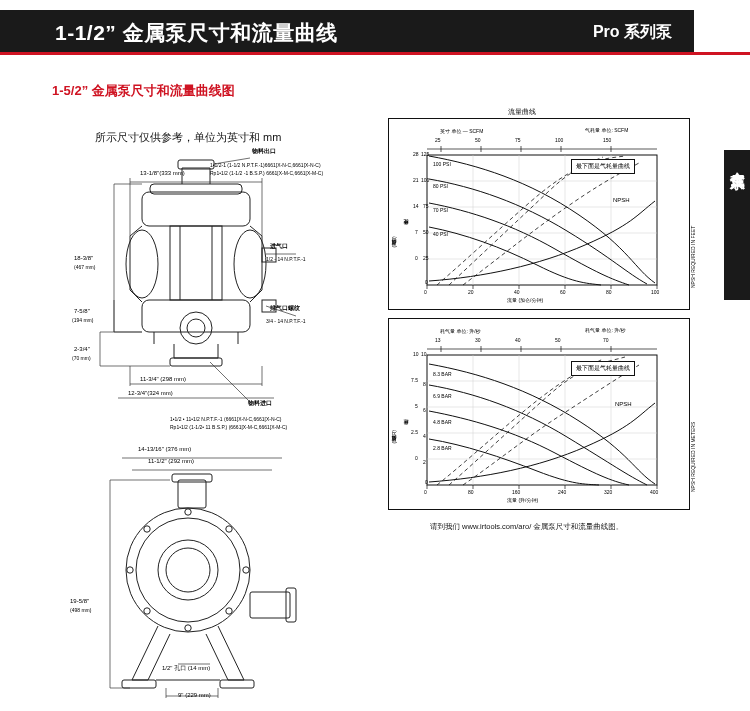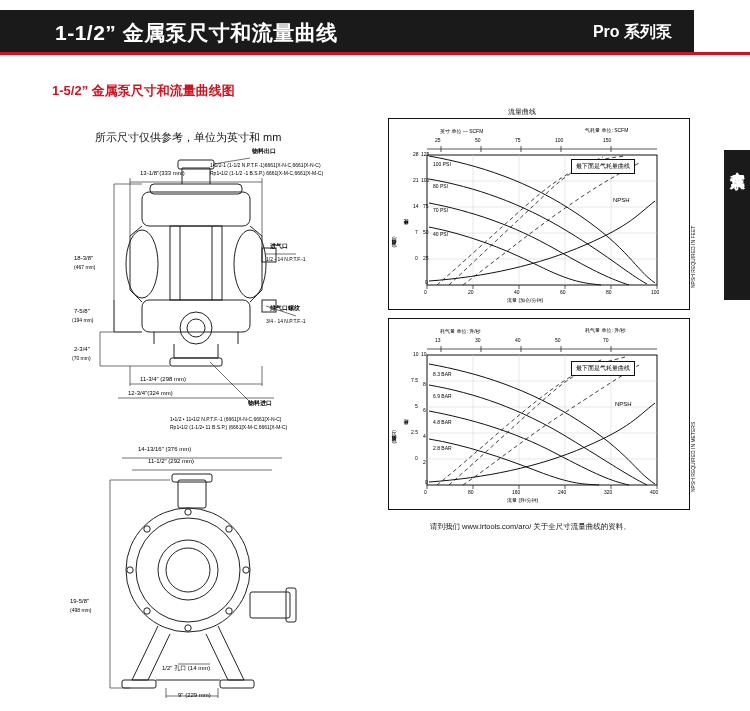--- a/index.html
+++ b/index.html
@@ -389,13 +389,13 @@
   <div class="t t5" style="left:44px;top:100px;">4.8 BAR</div>
   <div class="t t5" style="left:44px;top:126px;">2.8 BAR</div>
   <div class="t t6" style="left:226px;top:82px;">NPSH</div>
 
   <div class="legendbox" style="left:182px;top:42px;">最下面是气耗量曲线</div>
 </div>
 
 <div class="t t5 vert180" style="left:690px;top:372px;height:120px;">NPSH REQUIRED IN METERS</div>
 <div class="t t5" style="left:440px;top:328px;">耗气量  单位: 升/秒</div>
 
-<div class="footer-note">请到我们 www.irtools.com/aro/ 关于全尺寸流量曲线的资料。</div>
+<div class="footer-note">请到我们 www.irtools.com/aro/ 金属泵尺寸和流量曲线图。</div>
 
 </body></html>

